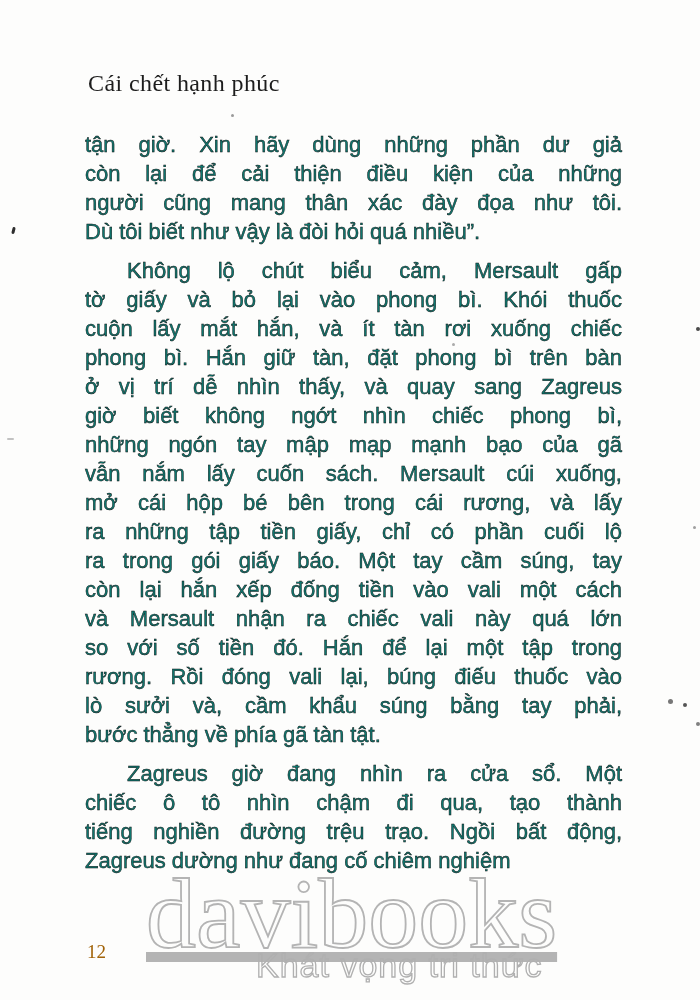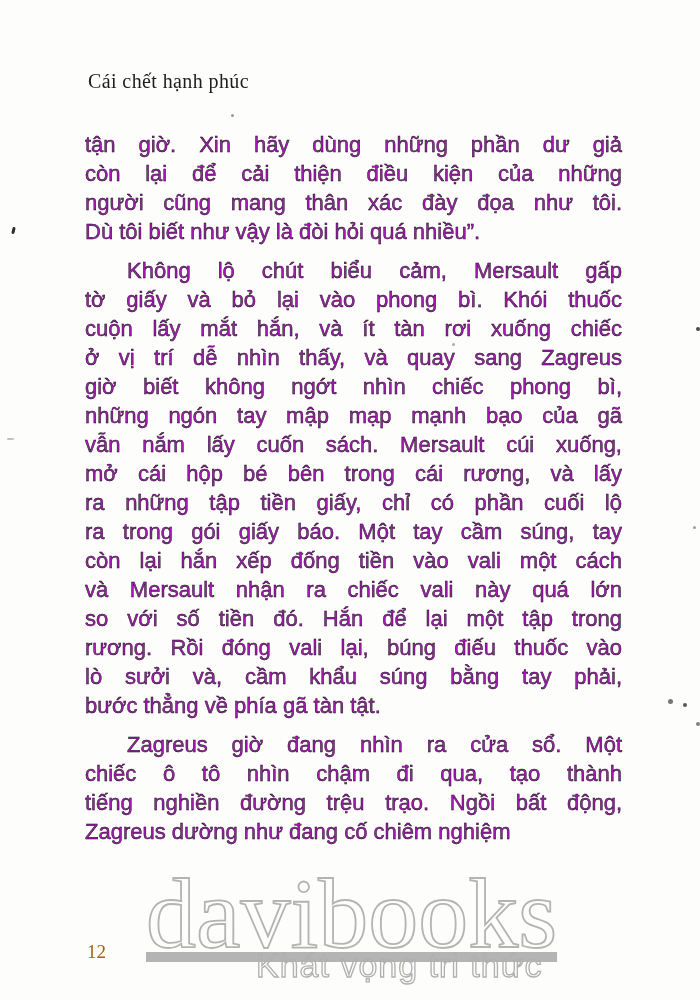--- a/index.html
+++ b/index.html
@@ -9,33 +9,33 @@
     height: 1000px;
     background: #fdfdfc;
     overflow: hidden;
     font-family: "Liberation Sans", "DejaVu Sans", sans-serif;
   }
   .running-header {
     position: absolute;
     left: 88px;
     top: 70px;
     font-family: "Liberation Serif", "DejaVu Serif", serif;
-    font-size: 20px;
+    font-size: 24px;
     letter-spacing: 0.4px;
     color: #1d1d1d;
     z-index: 3;
   }
   .body-text {
     position: absolute;
     left: 85px;
     top: 130px;
     width: 537px;
     font-size: 22px;
     line-height: 29px;
-    color: #a21caf;
+    color: #0f766e;
     -webkit-text-stroke: 0.45px #0f0f0f;
     z-index: 2;
   }
   .para { margin: 0 0 10px 0; }
   .line {
     text-align: justify;
     text-align-last: justify;
   }
   .line.indent { text-indent: 42px; }
   .line.last { text-align-last: left; }
@@ -101,20 +101,21 @@
     <div class="para">
       <div class="line">tận giờ. Xin hãy dùng những phần dư giả</div>
       <div class="line">còn lại để cải thiện điều kiện của những</div>
       <div class="line">người cũng mang thân xác đày đọa như tôi.</div>
       <div class="line last">Dù tôi biết như vậy là đòi hỏi quá nhiều”.</div>
     </div>
     <div class="para">
       <div class="line indent">Không lộ chút biểu cảm, Mersault gấp</div>
       <div class="line">tờ giấy và bỏ lại vào phong bì. Khói thuốc</div>
       <div class="line">cuộn lấy mắt hắn, và ít tàn rơi xuống chiếc</div>
+      <div class="line">phong bì. Hắn giữ tàn, đặt phong bì trên bàn</div>
       <div class="line">ở vị trí dễ nhìn thấy, và quay sang Zagreus</div>
       <div class="line">giờ biết không ngớt nhìn chiếc phong bì,</div>
       <div class="line">những ngón tay mập mạp mạnh bạo của gã</div>
       <div class="line">vẫn nắm lấy cuốn sách. Mersault cúi xuống,</div>
       <div class="line">mở cái hộp bé bên trong cái rương, và lấy</div>
       <div class="line">ra những tập tiền giấy, chỉ có phần cuối lộ</div>
       <div class="line">ra trong gói giấy báo. Một tay cầm súng, tay</div>
       <div class="line">còn lại hắn xếp đống tiền vào vali một cách</div>
       <div class="line">và Mersault nhận ra chiếc vali này quá lớn</div>
       <div class="line">so với số tiền đó. Hắn để lại một tập trong</div>

